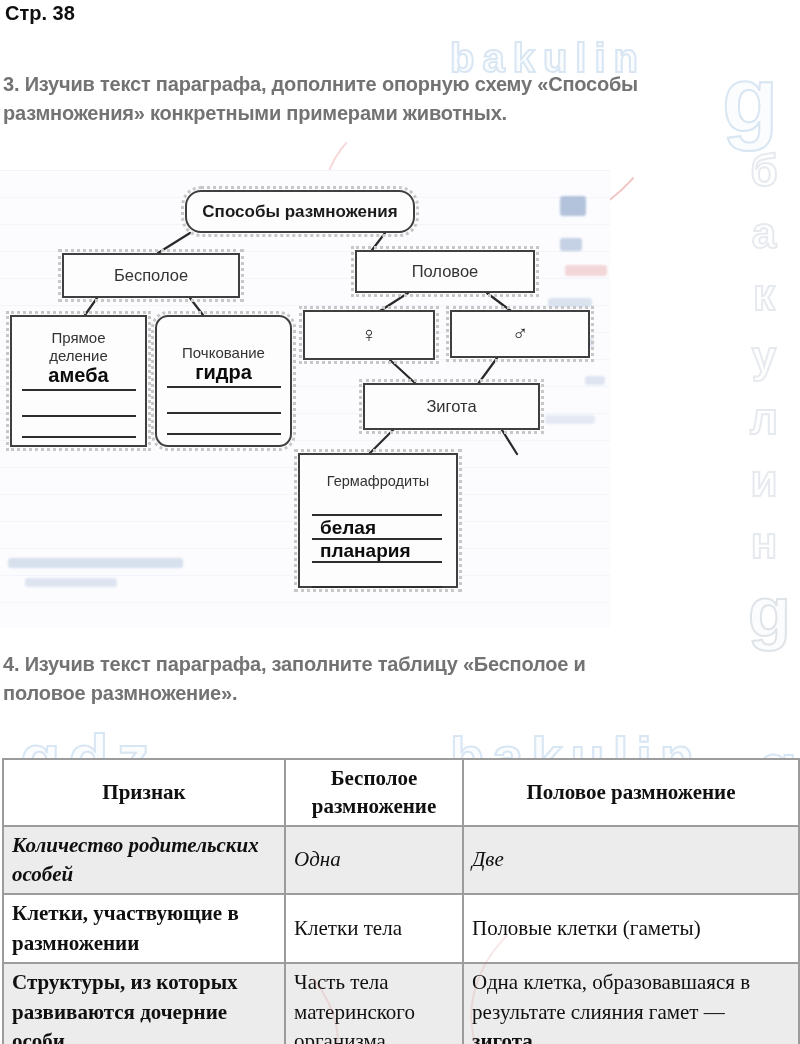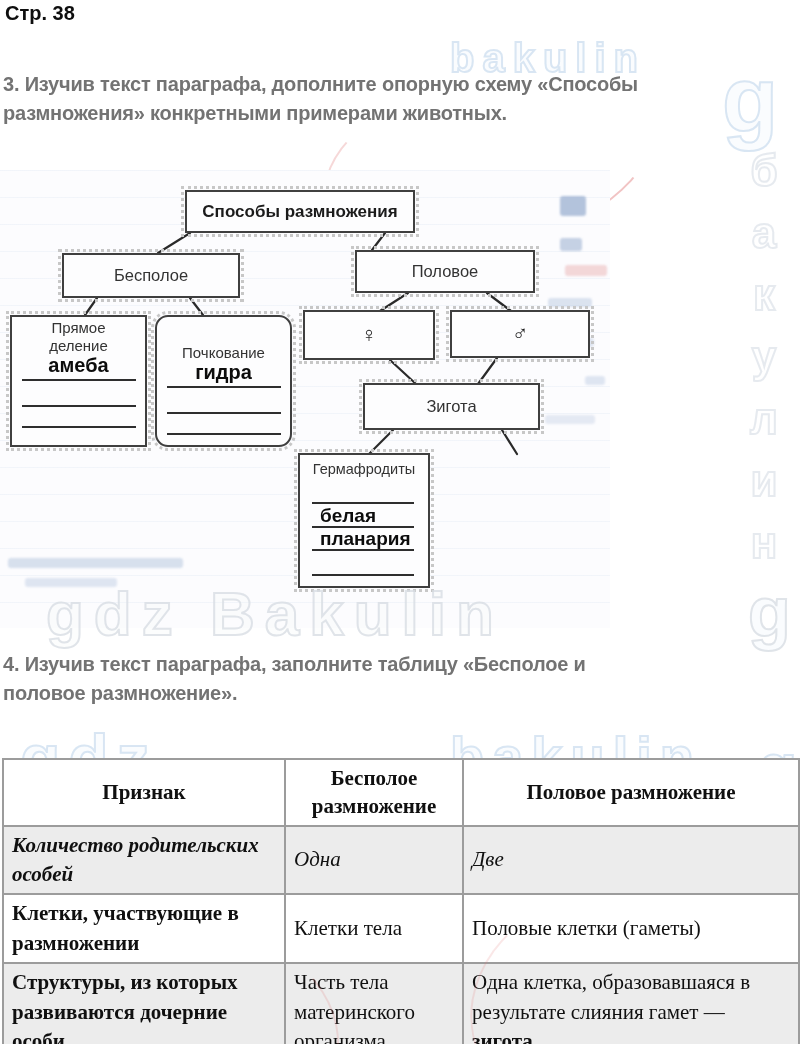--- a/index.html
+++ b/index.html
@@ -54,30 +54,30 @@
 
   .dsvg { position:absolute; left:0; top:0; z-index:1; }
 
   .dbox { position:absolute; background:#fdfdfe; border:2px solid #3f3f3f;
           outline:3px dotted #c7c7c7; outline-offset:1px; z-index:2; color:#333; }
   .dbox.center { display:flex; align-items:center; justify-content:center; }
   .dlabel { font-size:16.5px; color:#333; }
   .dlabel-sm { font-size:14.5px; color:#333; text-align:center; line-height:1.15; }
   .sym { font-size:22px; color:#1d1d1d; }
 
-  .b-root   { left:185px; top:20px;  width:230px; height:43px; }
+  .b-root   { left:185px; top:20px;  width:230px; height:43px;border-radius:16px; }
   .b-root .dlabel { font-weight:700; font-size:17px; color:#1b1b1b; }
   .b-asex   { left:62px;  top:83px;  width:178px; height:45px; }
   .b-sex    { left:355px; top:80px;  width:180px; height:43px; }
-  .b-direct { left:10px;  top:145px; width:137px; height:132px; text-align:center; padding-top:2px; }
+  .b-direct { left:10px;  top:145px; width:137px; height:132px; text-align:center; padding-top:12px; }
   .b-bud    { left:155px; top:145px; width:137px; height:132px; text-align:center; padding-top:27px;border-radius:13px; }
   .b-fem    { left:303px; top:140px; width:132px; height:50px; }
   .b-male   { left:450px; top:140px; width:140px; height:48px; }
   .b-zyg    { left:363px; top:213px; width:177px; height:47px; }
-  .b-herm   { left:298px; top:283px; width:132px; height:135px; padding-top:6px; }
+  .b-herm   { left:298px; top:283px; width:160px; height:135px; padding-top:18px; }
   .b-dio    { left:452px; top:283px; width:131px; height:134px; padding-top:5px; }
 
   .small-label { font-size:15px; line-height:18px; color:#333; }
   .answer { font-size:20px; line-height:20px; font-weight:700; color:#0c0c0c; }
   .ansline { height:0; border-bottom:2px solid #2e2e2e; width:114px; margin:0 auto; }
   .u1 { margin-top:4px; } .u2 { margin-top:24px; } .u3 { margin-top:19px; }
 
   .hrow { border-bottom:2px solid #2e2e2e; margin:0 14px 0 12px; display:flex; align-items:flex-end; }
   .hrow .answer { font-size:19px; padding-left:8px; }
   .hr1 { height:26px; } .hr2 { height:24px; } .hr3 { height:23px; } .hr4 { height:25px; }
@@ -96,21 +96,20 @@
   .c1 { width:282px; } .c2 { width:178px; } .c3 { width:336px; }
   .hrow-h { height:62px;margin-top:36px; } .r1-h { height:68px;font-style:italic; } .r2-h { height:59px; } .r3-h { height:92px; }
 </style>
 </head>
 <body>
 
 <div class="page">
 
   <div class="wm wm-top">bakulin</div>
   <div class="wm wm-g1">g</div>
-  <div class="wm wm-mid">gdz Bakulin</div>
   <div class="wm wm-g2">g</div>
   <div class="wm wm-botl">gdz</div>
   <div class="wm wm-botr">bakulin</div>
   <div class="wm wm-g3">g</div>
   <div class="wm-vcol">
     <div class="wm-vletter">б</div>
     <div class="wm-vletter">а</div>
     <div class="wm-vletter">к</div>
     <div class="wm-vletter">у</div>
     <div class="wm-vletter">л</div>

